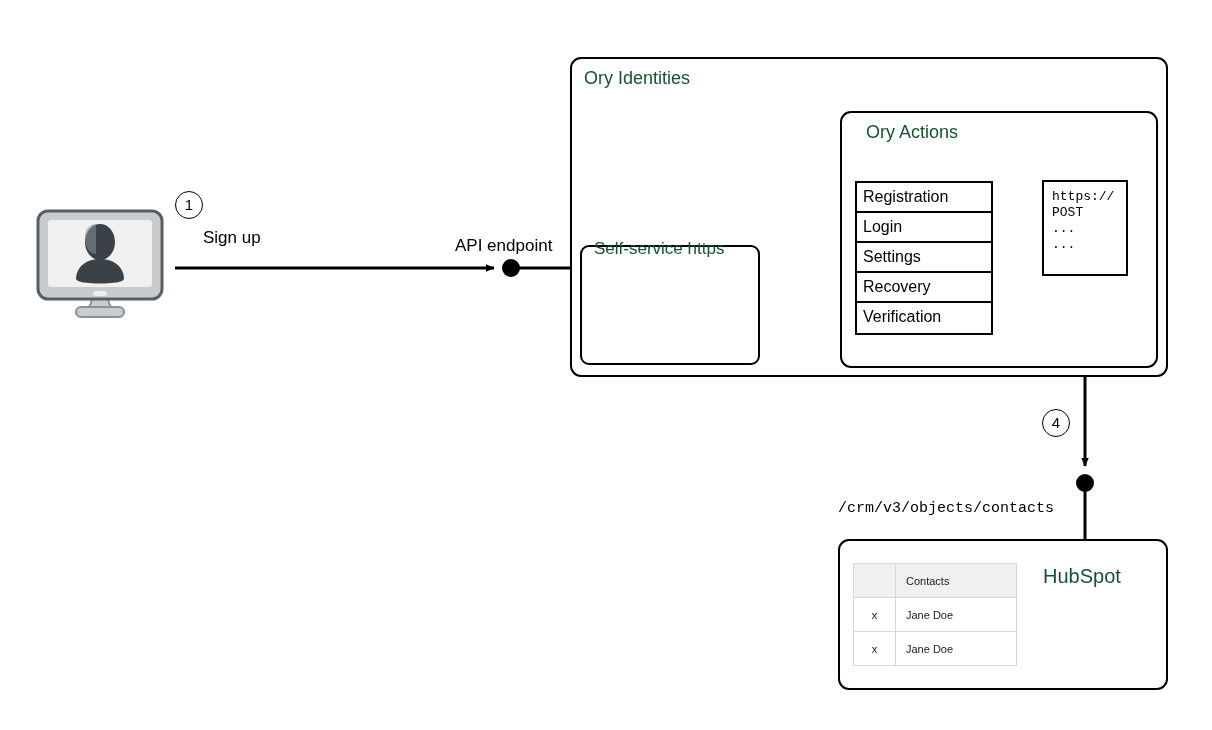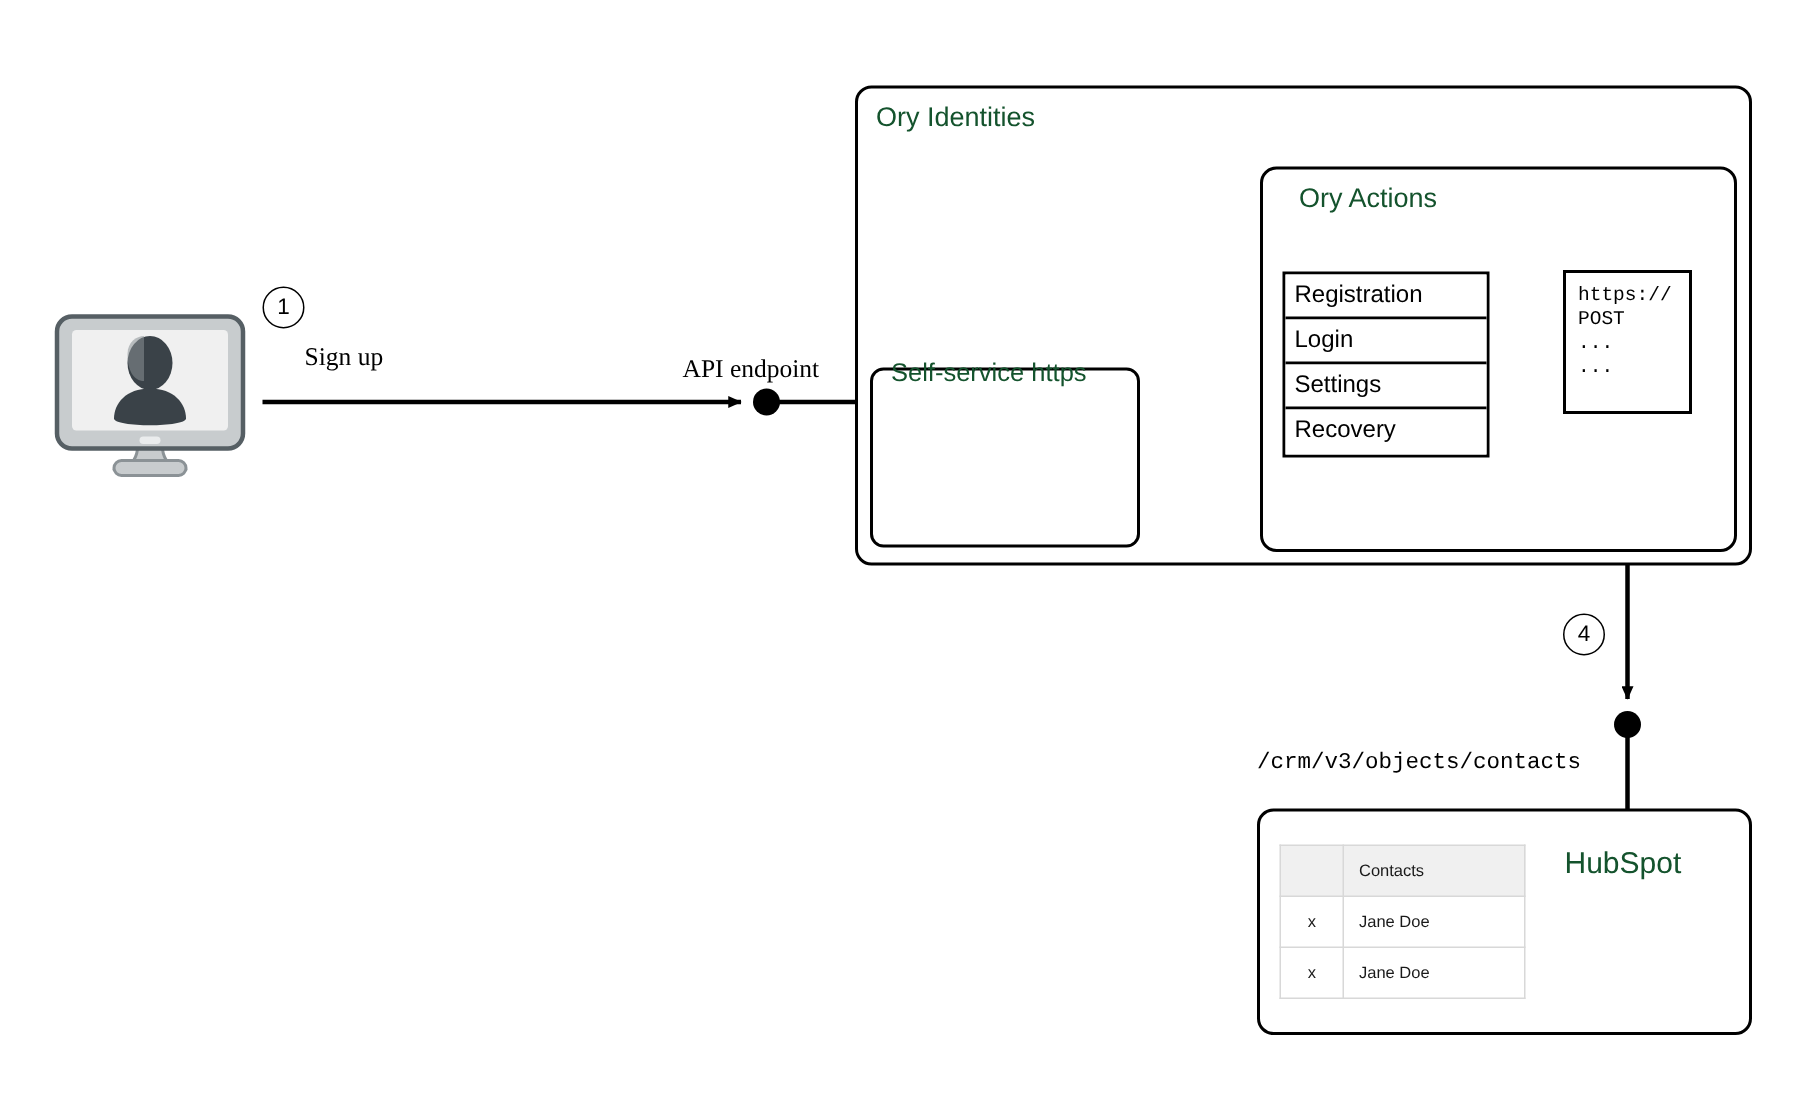--- a/index.html
+++ b/index.html
@@ -20,21 +20,21 @@
     left: 0;
     top: 0;
     width: 1212px;
     height: 730px;
     pointer-events: none;
   }
   .lbl {
     position: absolute;
     color: #000000;
     white-space: nowrap;
-    font-family: Liberation Serif, serif;
+    font-family: Liberation Sans, sans-serif;
   }
   .mono {
     font-family: "Liberation Mono", monospace;
   }
 
   
   .box {
     position: absolute;
     box-sizing: border-box;
     border: 2px solid #000000;
@@ -213,20 +213,21 @@
   <div class="box-title" id="self-service-title">Self-service https</div>
 
   <div class="box box-round" id="ory-actions-box"></div>
   <div class="box-title" id="ory-actions-title">Ory Actions</div>
 
   <div id="actions-list">
     <div class="action-row">Registration</div>
     <div class="action-row">Login</div>
     <div class="action-row">Settings</div>
     <div class="action-row">Recovery</div>
+    <div class="action-row">Verification</div>
   </div>
 
   <div id="code-box">
     <div class="code-line">https://</div>
     <div class="code-line">POST</div>
     <div class="code-line">...</div>
     <div class="code-line">...</div>
   </div>
 
   <div class="box box-round" id="hubspot-box"></div>

